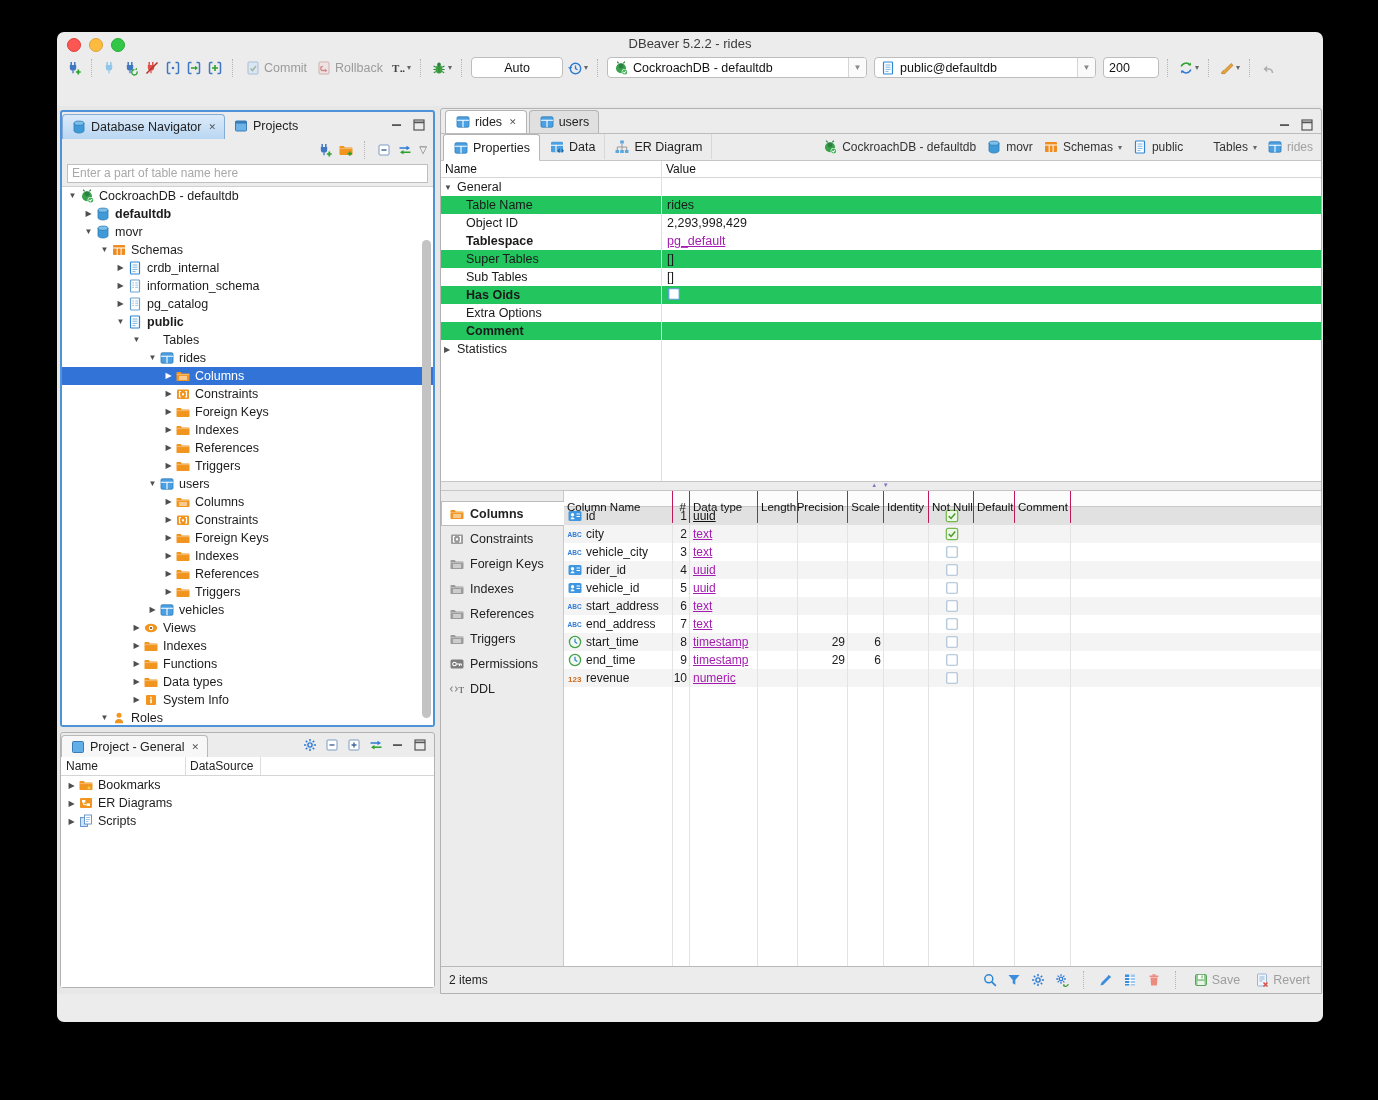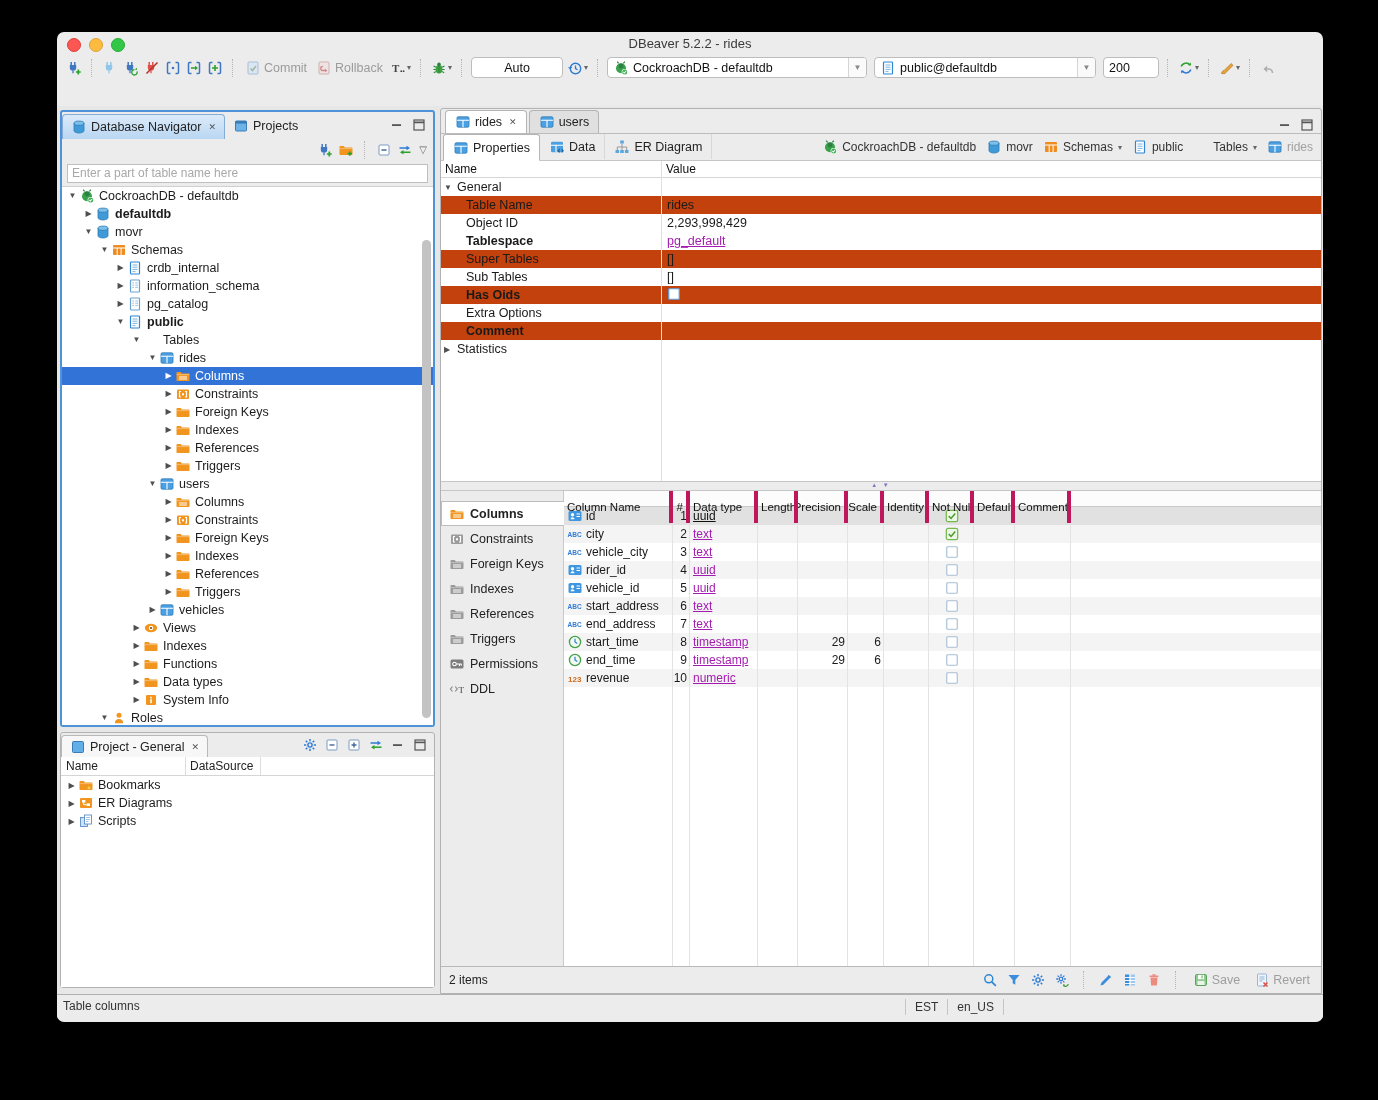--- a/index.html
+++ b/index.html
@@ -66,38 +66,38 @@
   .bc-wrap{margin-left:auto;display:flex;align-items:center;gap:10px;padding-right:8px;font-size:12px;color:#333}
   .bc{display:flex;align-items:center;gap:4px}
   .bc .dim{color:#a0a0a0}
   
   .props{height:320px;background:#fff;position:relative;overflow:hidden}
   .phead{display:flex;height:16px;border-bottom:1px solid #d5d5d5;font-size:12px;color:#111;align-items:center;background:#fff}
   .phead .h1{width:220px;padding-left:4px;box-sizing:border-box}
   .phead .h2{padding-left:5px}
   .pdivider{position:absolute;left:220px;top:0;bottom:0;width:1px;background:#e0e0e0}
   .prow{display:flex;height:18px;font-size:12.5px;align-items:center;color:#1a1a1a}
-  .prow.alt{background:#c2410c}
+  .prow.alt{background:#22c55e}
   .prow .pname{width:220px;padding-left:25px;box-sizing:border-box;display:flex;align-items:center}
   .prow.cat .pname{padding-left:3px}
   .prow .pname .arr{width:13px;font-size:8px;color:#4f4f4f}
   .prow .pname.b{font-weight:bold}
   .prow .pval{padding-left:6px;display:flex;align-items:center}
   .lnk{color:#a21caf;text-decoration:underline;cursor:pointer}
   .lnk.focus{color:#111}
   
   .sash{height:8px;background:#ececec;border-top:1px solid #c6c6c6;border-bottom:1px solid #c6c6c6;text-align:center;font-size:6px;color:#7878c0;line-height:7px;letter-spacing:2px}
   
   .colpanel{flex:1;display:flex;overflow:hidden;background:#ececec}
   .sidetabs{width:122px;flex:0 0 auto;padding-top:10px;border-right:1px solid #c9c9c9;background:#ececec}
   .sidetab{display:flex;align-items:center;gap:5px;height:23px;padding-left:7px;font-size:12.5px;color:#222;border:1px solid transparent;border-right:none}
   .sidetab.active{background:#fff;border-color:#bdbdbd;font-weight:bold;margin-right:-1px}
   .grid{flex:1;background:#fff;position:relative;overflow:hidden}
   .ghead{display:flex;height:15px;border-bottom:1px solid #c9c9c9;background:#fcfcfc;font-size:11.5px;color:#111;position:relative;z-index:3}
-  .gh{box-sizing:border-box;padding:16px 3px;border-right:4px solid #be185d;overflow:hidden;white-space:nowrap;display:flex;align-items:center}
+  .gh{box-sizing:border-box;padding:16px 3px;border-right:1px solid #be185d;overflow:hidden;white-space:nowrap;display:flex;align-items:center}
   .gh.num{justify-content:flex-end}
   .grow{display:flex;height:18px;align-items:center;font-size:12px;color:#1a1a1a;position:relative;z-index:1}
   .grow.alt{background:#f4f4f4}
   .grow.sel{background:#e1e1e1}
   .gc{box-sizing:border-box;padding:0 3px;overflow:hidden;white-space:nowrap;height:100%;display:flex;align-items:center;gap:3px}
   .gc.num{justify-content:flex-end}
   .gc.ctr{justify-content:center}
   .vsep{position:absolute;top:0;bottom:0;width:1px;background:#e3e3e3;z-index:2;pointer-events:none}
   
   .ebottom{height:26px;background:#ececec;border-top:1px solid #b9b9b9;display:flex;align-items:center;padding:0 8px;font-size:12px;color:#222}
@@ -1490,20 +1490,13 @@
                   <path d="M9.5 10.5l4 4M13.5 10.5l-4 4" stroke="#d9534f" stroke-width="1.6"></path>
                 </svg>
               </span>
               <span class="graylbl">Revert</span>
             </span>
         </span>
       </div>
     </div>
   </div>
 
-  <div class="statusbar">
-    <span class="sleft">Table columns</span>
-    <span class="sb-cells">
-      <span class="sb-cell">EST</span>
-      <span class="sb-cell">en_US</span>
-    </span>
-  </div>
 </div>
 
 </body></html>

